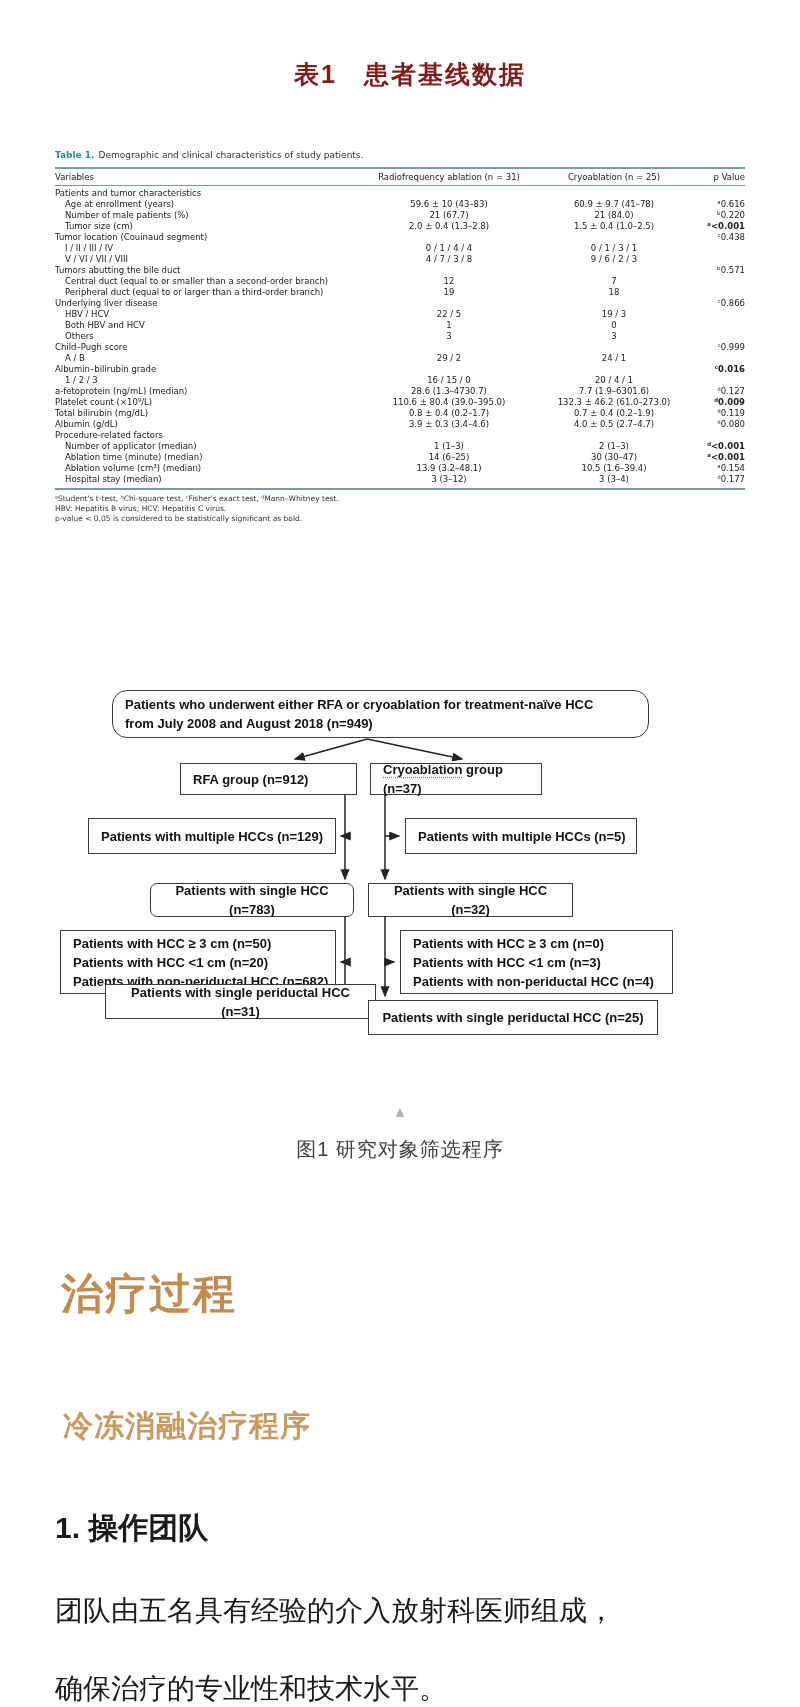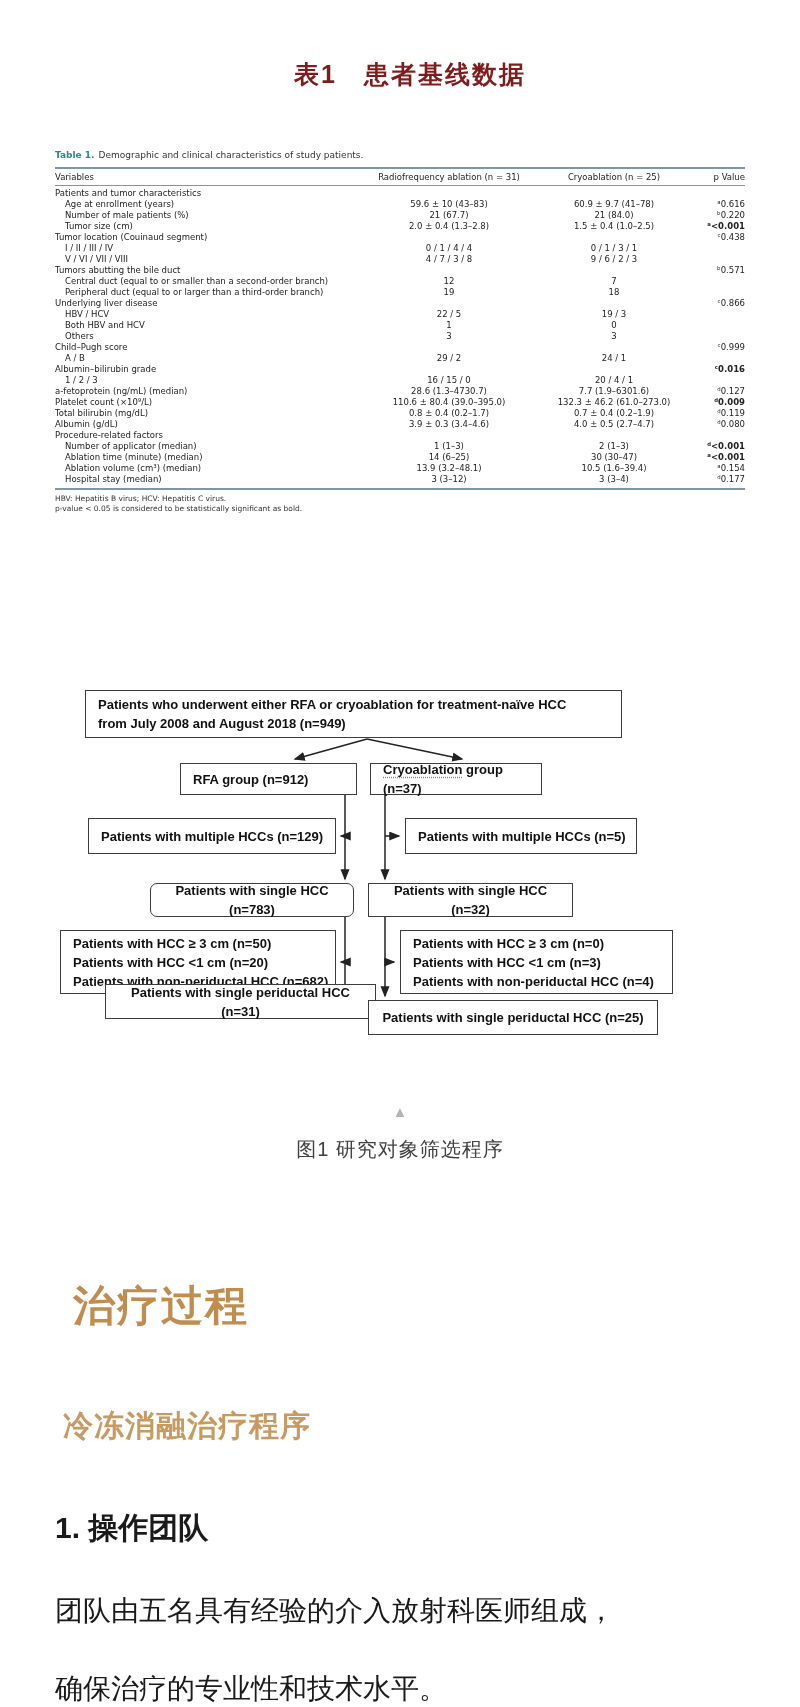--- a/index.html
+++ b/index.html
@@ -30,40 +30,40 @@
 
   
   .flowchart{position:absolute;top:620px;left:0;width:800px;height:440px;}
   .fc-arrows{position:absolute;top:0;left:0;width:800px;height:440px;}
   .fc-box{position:absolute;border:1.5px solid #3c3c3c;background:#fff;color:#111;
       font-weight:bold;font-size:13px;display:flex;flex-direction:column;justify-content:center;
       box-sizing:border-box;line-height:19px;}
   .fc-left{align-items:flex-start;padding-left:12px;padding-right:6px;}
   .fc-center{align-items:center;text-align:center;padding:0 4px;}
   .u-dotted{text-decoration:underline dotted #8a8a8a;text-underline-offset:3px;}
-  .fc-top{left:85px;top:70px;width:537px;height:48px;}
+  .fc-top{left:112px;top:70px;width:537px;height:48px;border-radius:15px;}
   .fc-rfa-group{left:180px;top:143px;width:177px;height:32px;}
   .fc-cryo-group{left:370px;top:143px;width:172px;height:32px;}
   .fc-rfa-mult{left:88px;top:198px;width:248px;height:36px;}
   .fc-cryo-mult{left:405px;top:198px;width:232px;height:36px;}
   .fc-rfa-single{left:150px;top:263px;width:204px;height:34px;border-radius:7px;}
   .fc-cryo-single{left:368px;top:263px;width:205px;height:34px;}
   .fc-rfa-excl{left:60px;top:310px;width:276px;height:64px;}
   .fc-cryo-excl{left:400px;top:310px;width:273px;height:64px;}
   .fc-rfa-final{left:85px;top:364px;width:271px;height:35px;margin-left:20px;}
   .fc-cryo-final{left:368px;top:380px;width:290px;height:35px;}
 
   
   .fig-divider{position:absolute;top:1104px;left:0;width:100%;text-align:center;
       font-size:15px;color:#b3b3b3;line-height:15px;}
   .fig-caption{position:absolute;top:1136px;left:0;width:100%;text-align:center;
       font-size:20px;color:#404040;letter-spacing:1px;}
 
   
-  .serif-heading{position:absolute;top:1262px;left:57px;margin:16px;
+  .serif-heading{position:absolute;top:1262px;left:57px;margin:4px;
       font-family:"DejaVu Serif",serif;font-size:42px;font-weight:bold;color:#c08c50;letter-spacing:2px;}
   .gold-heading{position:absolute;top:1398px;left:55px;margin:8px;
       font-size:30px;font-weight:bold;color:#c79a62;letter-spacing:1px;}
   .item-heading{position:absolute;top:1508px;left:55px;margin:0;
       font-size:30px;font-weight:bold;color:#1a1a1a;}
   .body-text{position:absolute;top:1572px;left:55px;width:700px;margin:0;
       font-size:28px;line-height:78px;color:#1a1a1a;}
 </style>
 </head>
 <body>
@@ -240,20 +240,21 @@
           <span class="c-p">ᵃ0.154</span>
         </div>
         <div class="tbl-row ind">
           <span class="c-var">Hospital stay (median)</span>
           <span class="c-rfa">3 (3–12)</span>
           <span class="c-cryo">3 (3–4)</span>
           <span class="c-p">ᵈ0.177</span>
         </div>
       </div>
     <div class="tbl-foot">
+      <div>ᵃStudent's t-test, ᵇChi-square test, ᶜFisher's exact test, ᵈMann–Whitney test.</div>
       <div>HBV: Hepatitis B virus; HCV: Hepatitis C virus.</div>
       <div>p-value &lt; 0.05 is considered to be statistically significant as bold.</div>
     </div>
   </div>
 
   <div class="flowchart">
     <svg class="fc-arrows" viewBox="0 0 800 440">
       <defs>
         <marker id="ah" markerWidth="9" markerHeight="8" refX="6.5" refY="3" orient="auto">
           <path d="M0,0 L7.5,3 L0,6 Z" fill="#222"></path>

